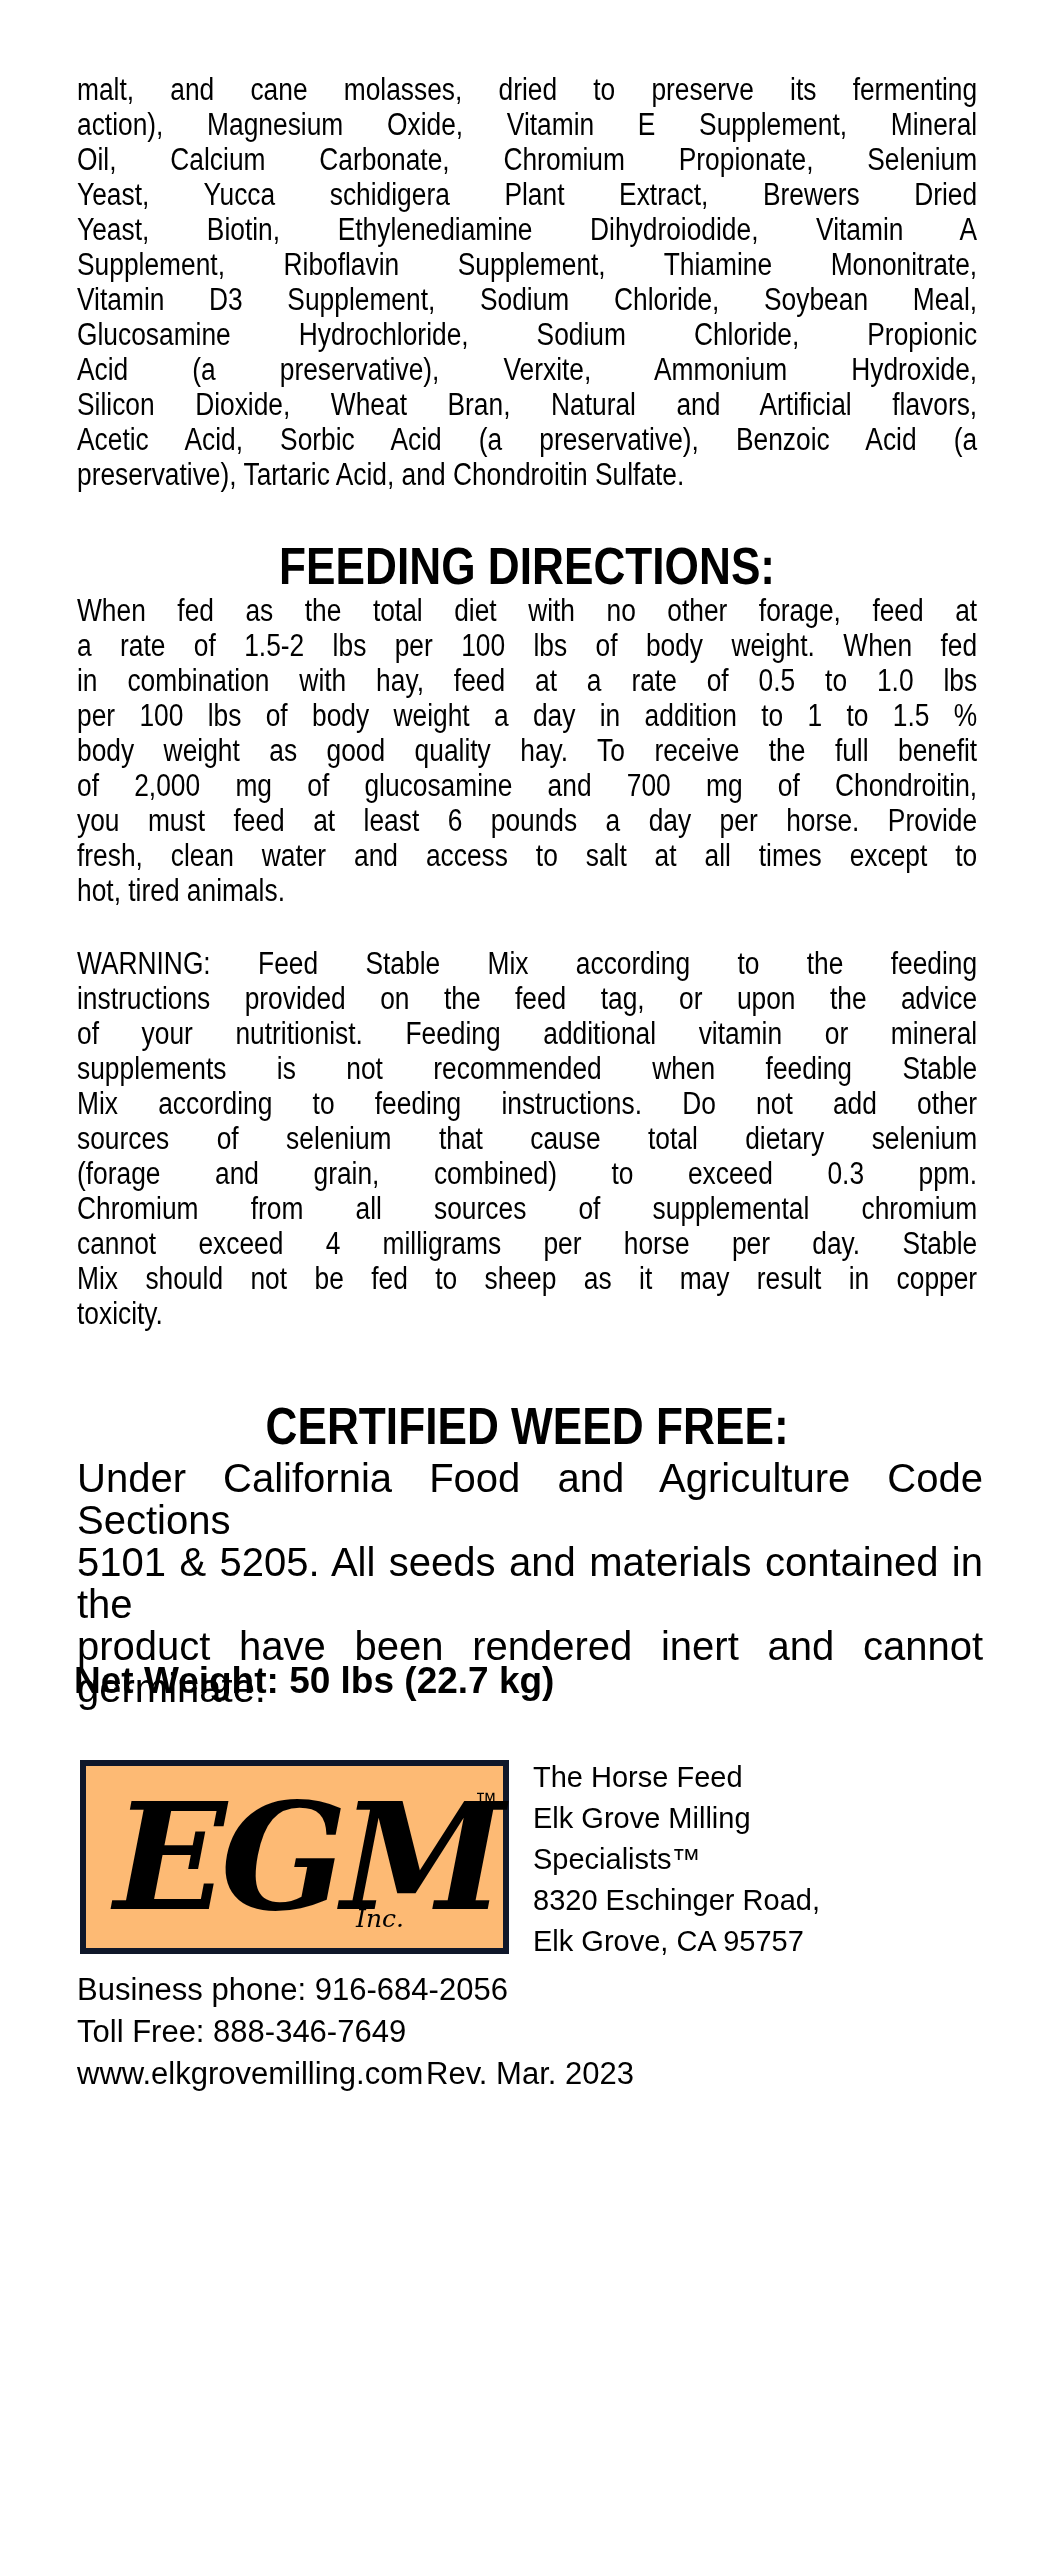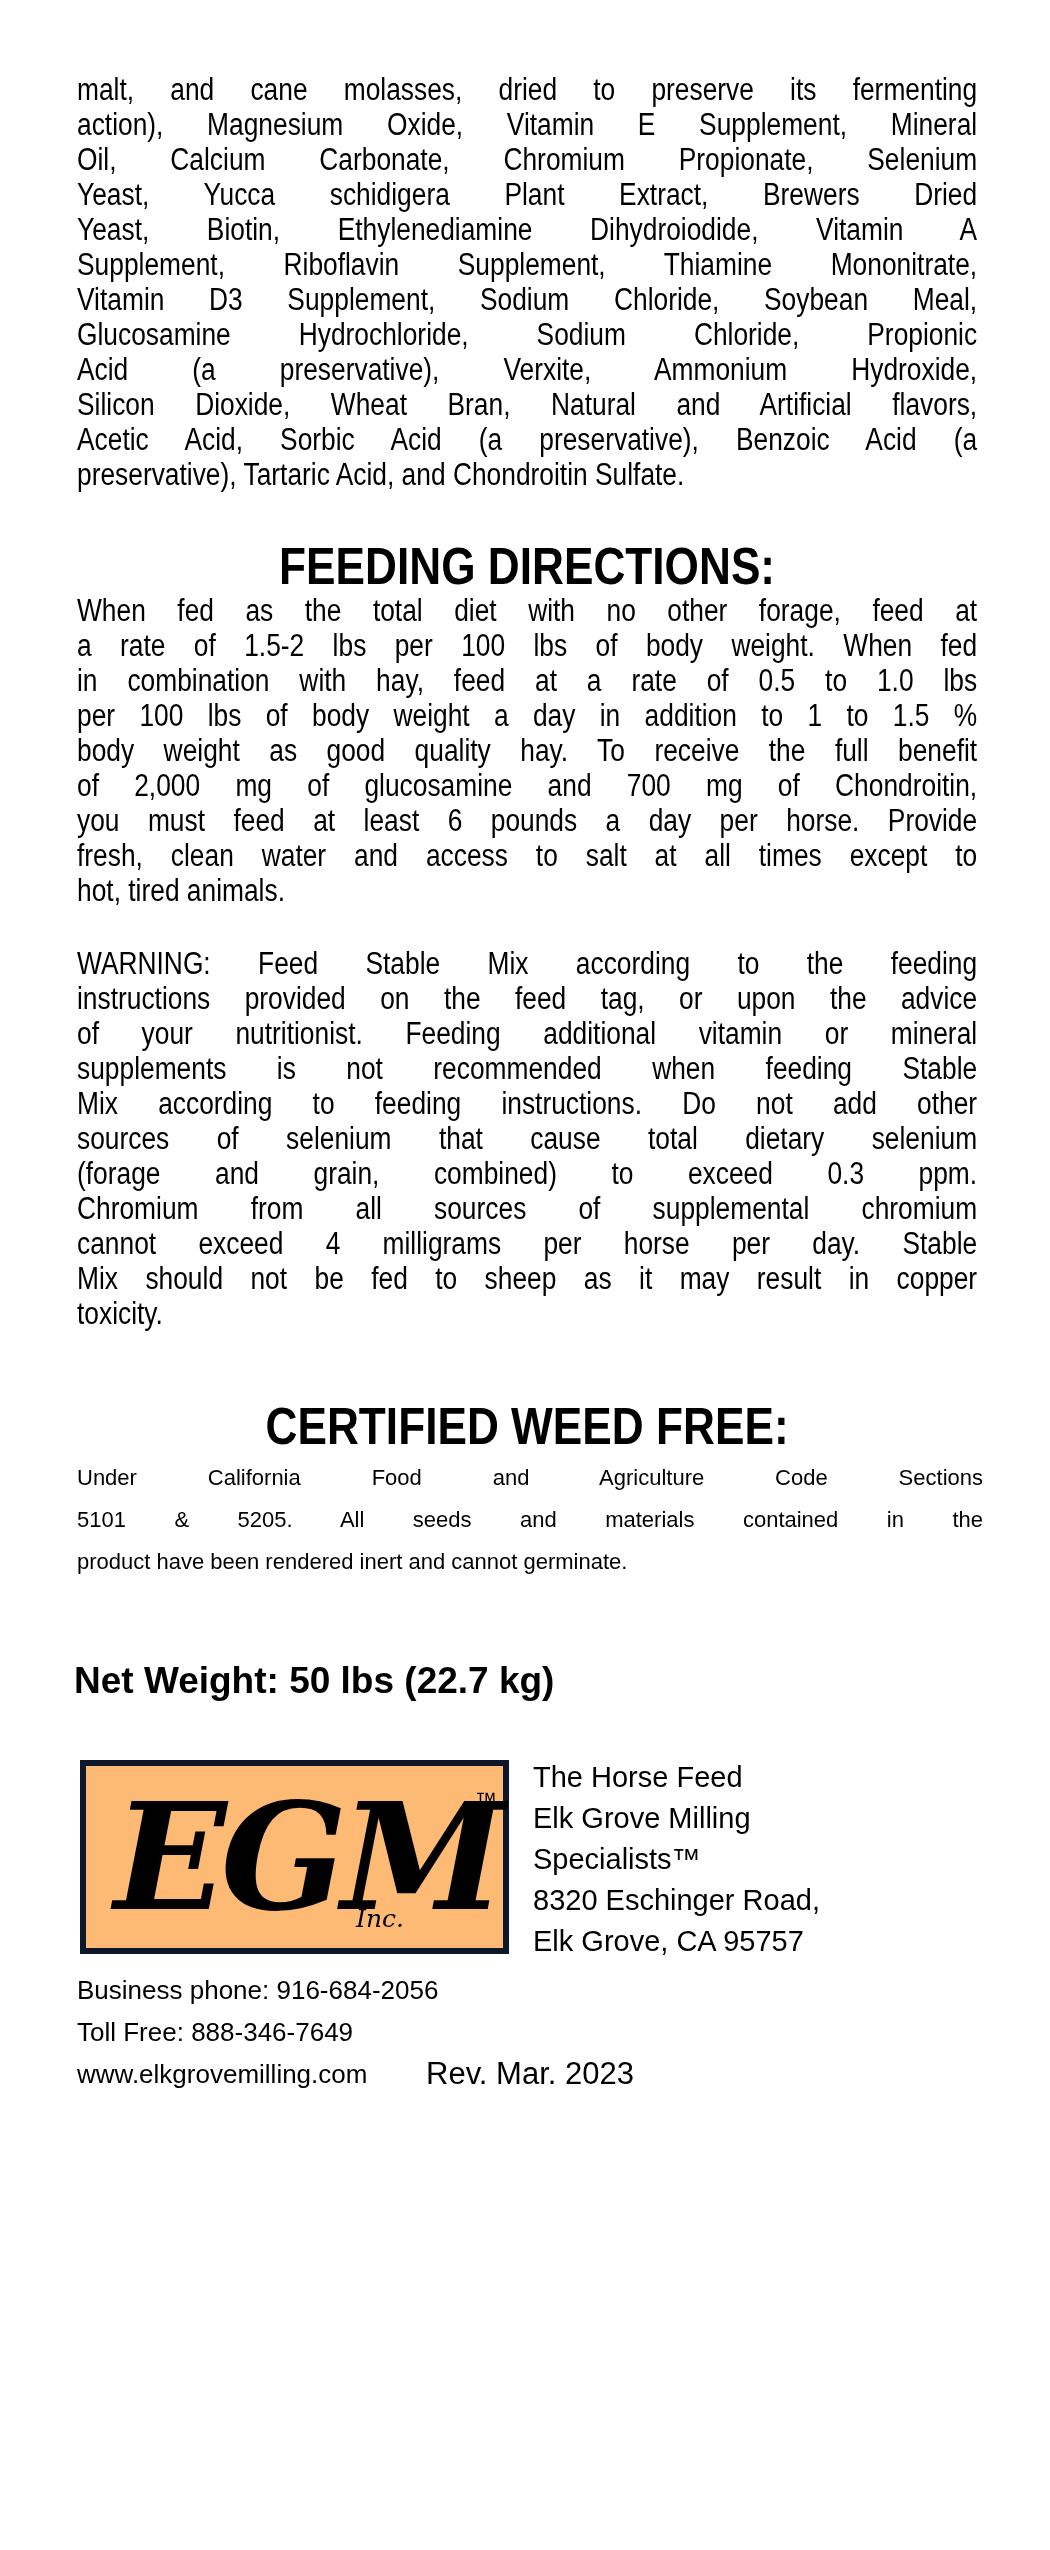--- a/index.html
+++ b/index.html
@@ -44,21 +44,21 @@
   .sec-ingredients{top:72px;}
   .sec-h-feeding{top:538px;}
   .sec-feeding{top:593px;}
   .sec-warning{top:946px;}
   .sec-h-weedfree{top:1398px;}
   .sec-weedfree{
     position:absolute;
     left:77px;
     top:1457px;
     width:906px;
-    font-size:22px;
+    font-size:40px;
     line-height:42px;
   }
   .netweight{
     position:absolute;
     left:74px;
     top:1660px;
     font-size:37px;
     font-weight:bold;
     text-align:right;
   }
@@ -104,21 +104,21 @@
     position:absolute;
     left:533px;
     top:1757px;
     font-size:29px;
     line-height:41px;
   }
   .contact{
     position:absolute;
     left:77px;
     top:1969px;
-    font-size:26px;
+    font-size:31px;
     line-height:42px;
   }
   .rev{
     position:absolute;
     left:77px;
     top:2053px;
     width:906px;
     text-align:center;
     font-size:31px;
     line-height:42px;

